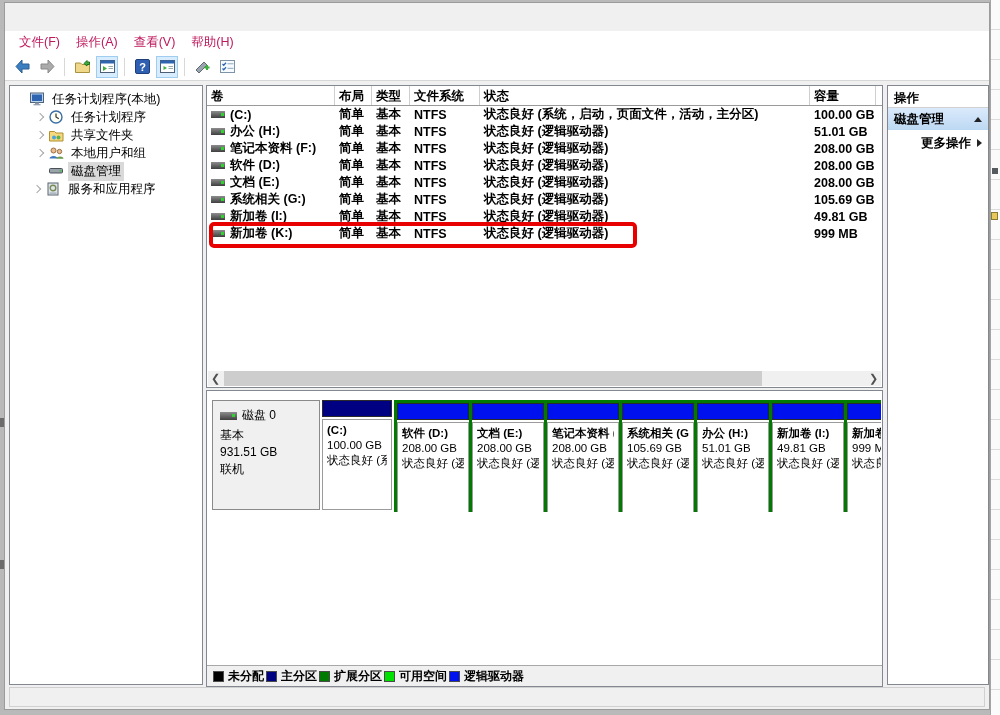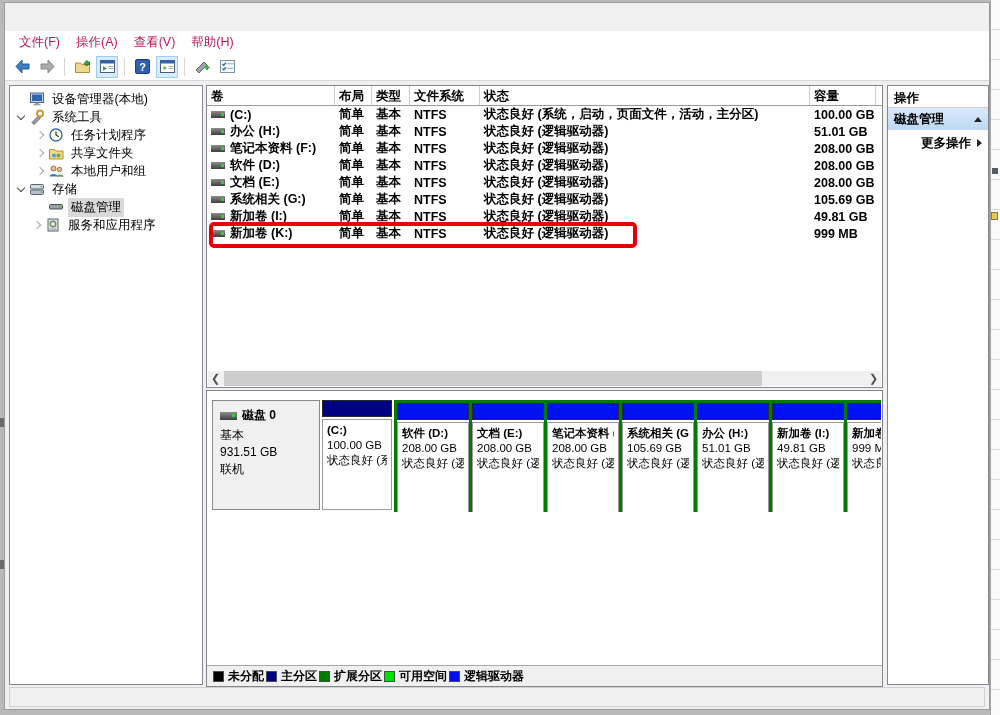--- a/index.html
+++ b/index.html
@@ -76,21 +76,21 @@
   .hscroll { position:absolute; left:1px; right:1px; bottom:1px; height:15px; background:#f0f0f0; }
   .hs-arrow { position:absolute; top:0; width:15px; height:15px; color:#505050; font-size:11px;
     display:flex; align-items:center; justify-content:center; }
   .hs-left { left:0; } .hs-right { right:0; }
   .hs-thumb { position:absolute; left:16px; top:0; width:538px; height:15px; background:#cdcdcd; }
 
   .graphic-pane { position:absolute; left:201px; top:387px; width:677px; height:297px;
     background:#ffffff; border:1px solid #828790; overflow:hidden; }
   .disk-info { position:absolute; left:5px; top:9px; width:108px; height:110px;
     background:#f0f0f0; border:1px solid #8a8a8a; padding:6px 7px; font-size:12px; }
-  .disk-info .line1 { display:flex; align-items:center; font-weight:700; margin-bottom:3px; }
+  .disk-info .line1 { display:flex; align-items:center; font-weight:400; margin-bottom:3px; }
   .disk-ico { width:17px; height:8px; background:linear-gradient(#8d8d8d,#3f3f3f); margin-right:5px; position:relative; }
   .disk-ico:after { content:""; position:absolute; right:2px; top:2px; width:3px; height:3px; background:#2fd32f; }
   .disk-info div { line-height:17px; }
   .partitions { position:absolute; left:115px; top:9px; right:1px; height:112px; overflow:hidden;
     display:flex; align-items:flex-start; }
   .pcell { width:70px; height:110px; display:flex; flex-direction:column; background:#ffffff; flex:0 0 auto; }
   .pstrip { height:17px; border:1px solid #2a2a2a; }
   .pbody { flex:1; margin-top:2px; border:1px solid #9b9b9b; padding:3px 4px; overflow:hidden; }
   .pbody div { font-size:11.5px; line-height:15px; white-space:nowrap; overflow:hidden; }
   .pname { font-weight:700; }
@@ -203,29 +203,21 @@
 
   <div class="tree-pane" id="tree">
       <div class="tree-row" style="padding-left: 4px;">
         <span class="chev"></span>
         <span class="tree-icon"><svg viewBox="0 0 16 16">
             <rect x="1.5" y="2" width="13" height="9.5" fill="#bcd6ee" stroke="#51637a"></rect>
             <rect x="3" y="3.5" width="10" height="6.5" fill="#2f64b0"></rect>
             <rect x="6" y="11.5" width="4" height="1.6" fill="#8a99a8"></rect>
             <rect x="4.5" y="13.1" width="7" height="1.2" fill="#8a99a8"></rect>
           </svg></span>
-        <span class="tree-label">设备管理器(本地)</span>
-      </div>
-      <div class="tree-row" style="padding-left: 4px;">
-        <span class="chev chev-open"></span>
-        <span class="tree-icon"><svg viewBox="0 0 16 16">
-            <path d="M3 13.5 L9.5 7 L11.5 9 L5 15.5 Z" fill="#98a0a8" stroke="#5f6a74"></path>
-            <circle cx="11" cy="4.5" r="3" fill="none" stroke="#c79b2e" stroke-width="2"></circle>
-          </svg></span>
-        <span class="tree-label">系统工具</span>
+        <span class="tree-label">任务计划程序(本地)</span>
       </div>
       <div class="tree-row" style="padding-left: 23px;">
         <span class="chev chev-closed"></span>
         <span class="tree-icon"><svg viewBox="0 0 16 16">
             <circle cx="8" cy="8" r="6" fill="#fffef2" stroke="#3a6ea5" stroke-width="1.4"></circle>
             <path d="M8 4.5 V8 L10.8 9.8" stroke="#333" stroke-width="1.2" fill="none"></path>
           </svg></span>
         <span class="tree-label">任务计划程序</span>
       </div>
       <div class="tree-row" style="padding-left: 23px;">
@@ -239,30 +231,20 @@
       </div>
       <div class="tree-row" style="padding-left: 23px;">
         <span class="chev chev-closed"></span>
         <span class="tree-icon"><svg viewBox="0 0 16 16">
             <circle cx="5.5" cy="5.5" r="2.5" fill="#e8bd93" stroke="#9a6f45"></circle>
             <path d="M1.5 13.5 c0-3.5 8-3.5 8 0 Z" fill="#3f76c0"></path>
             <circle cx="11.5" cy="6.5" r="2.2" fill="#e8bd93" stroke="#9a6f45"></circle>
             <path d="M8.5 13.8 c0-3 7-3 7 0 Z" fill="#6a9a4a"></path>
           </svg></span>
         <span class="tree-label">本地用户和组</span>
-      </div>
-      <div class="tree-row" style="padding-left: 4px;">
-        <span class="chev chev-open"></span>
-        <span class="tree-icon"><svg viewBox="0 0 16 16">
-            <rect x="1.5" y="3.5" width="13" height="4.5" rx="1" fill="#d5dce2" stroke="#5a6470"></rect>
-            <rect x="1.5" y="9" width="13" height="4.5" rx="1" fill="#b9c2cb" stroke="#5a6470"></rect>
-            <circle cx="12.5" cy="5.7" r="0.9" fill="#3ec43e"></circle>
-            <circle cx="12.5" cy="11.2" r="0.9" fill="#3ec43e"></circle>
-          </svg></span>
-        <span class="tree-label">存储</span>
       </div>
       <div class="tree-row selected" style="padding-left: 23px;">
         <span class="chev"></span>
         <span class="tree-icon"><svg viewBox="0 0 16 16">
             <rect x="1.5" y="5.5" width="13" height="4.5" rx="1" fill="#9aa2aa" stroke="#4a5258"></rect>
             <circle cx="12.5" cy="7.7" r="1" fill="#3ec43e"></circle>
             <rect x="3" y="10.5" width="10" height="1.4" fill="#6f7press8" opacity="0"></rect>
           </svg></span>
         <span class="tree-label">磁盘管理</span>
       </div>

